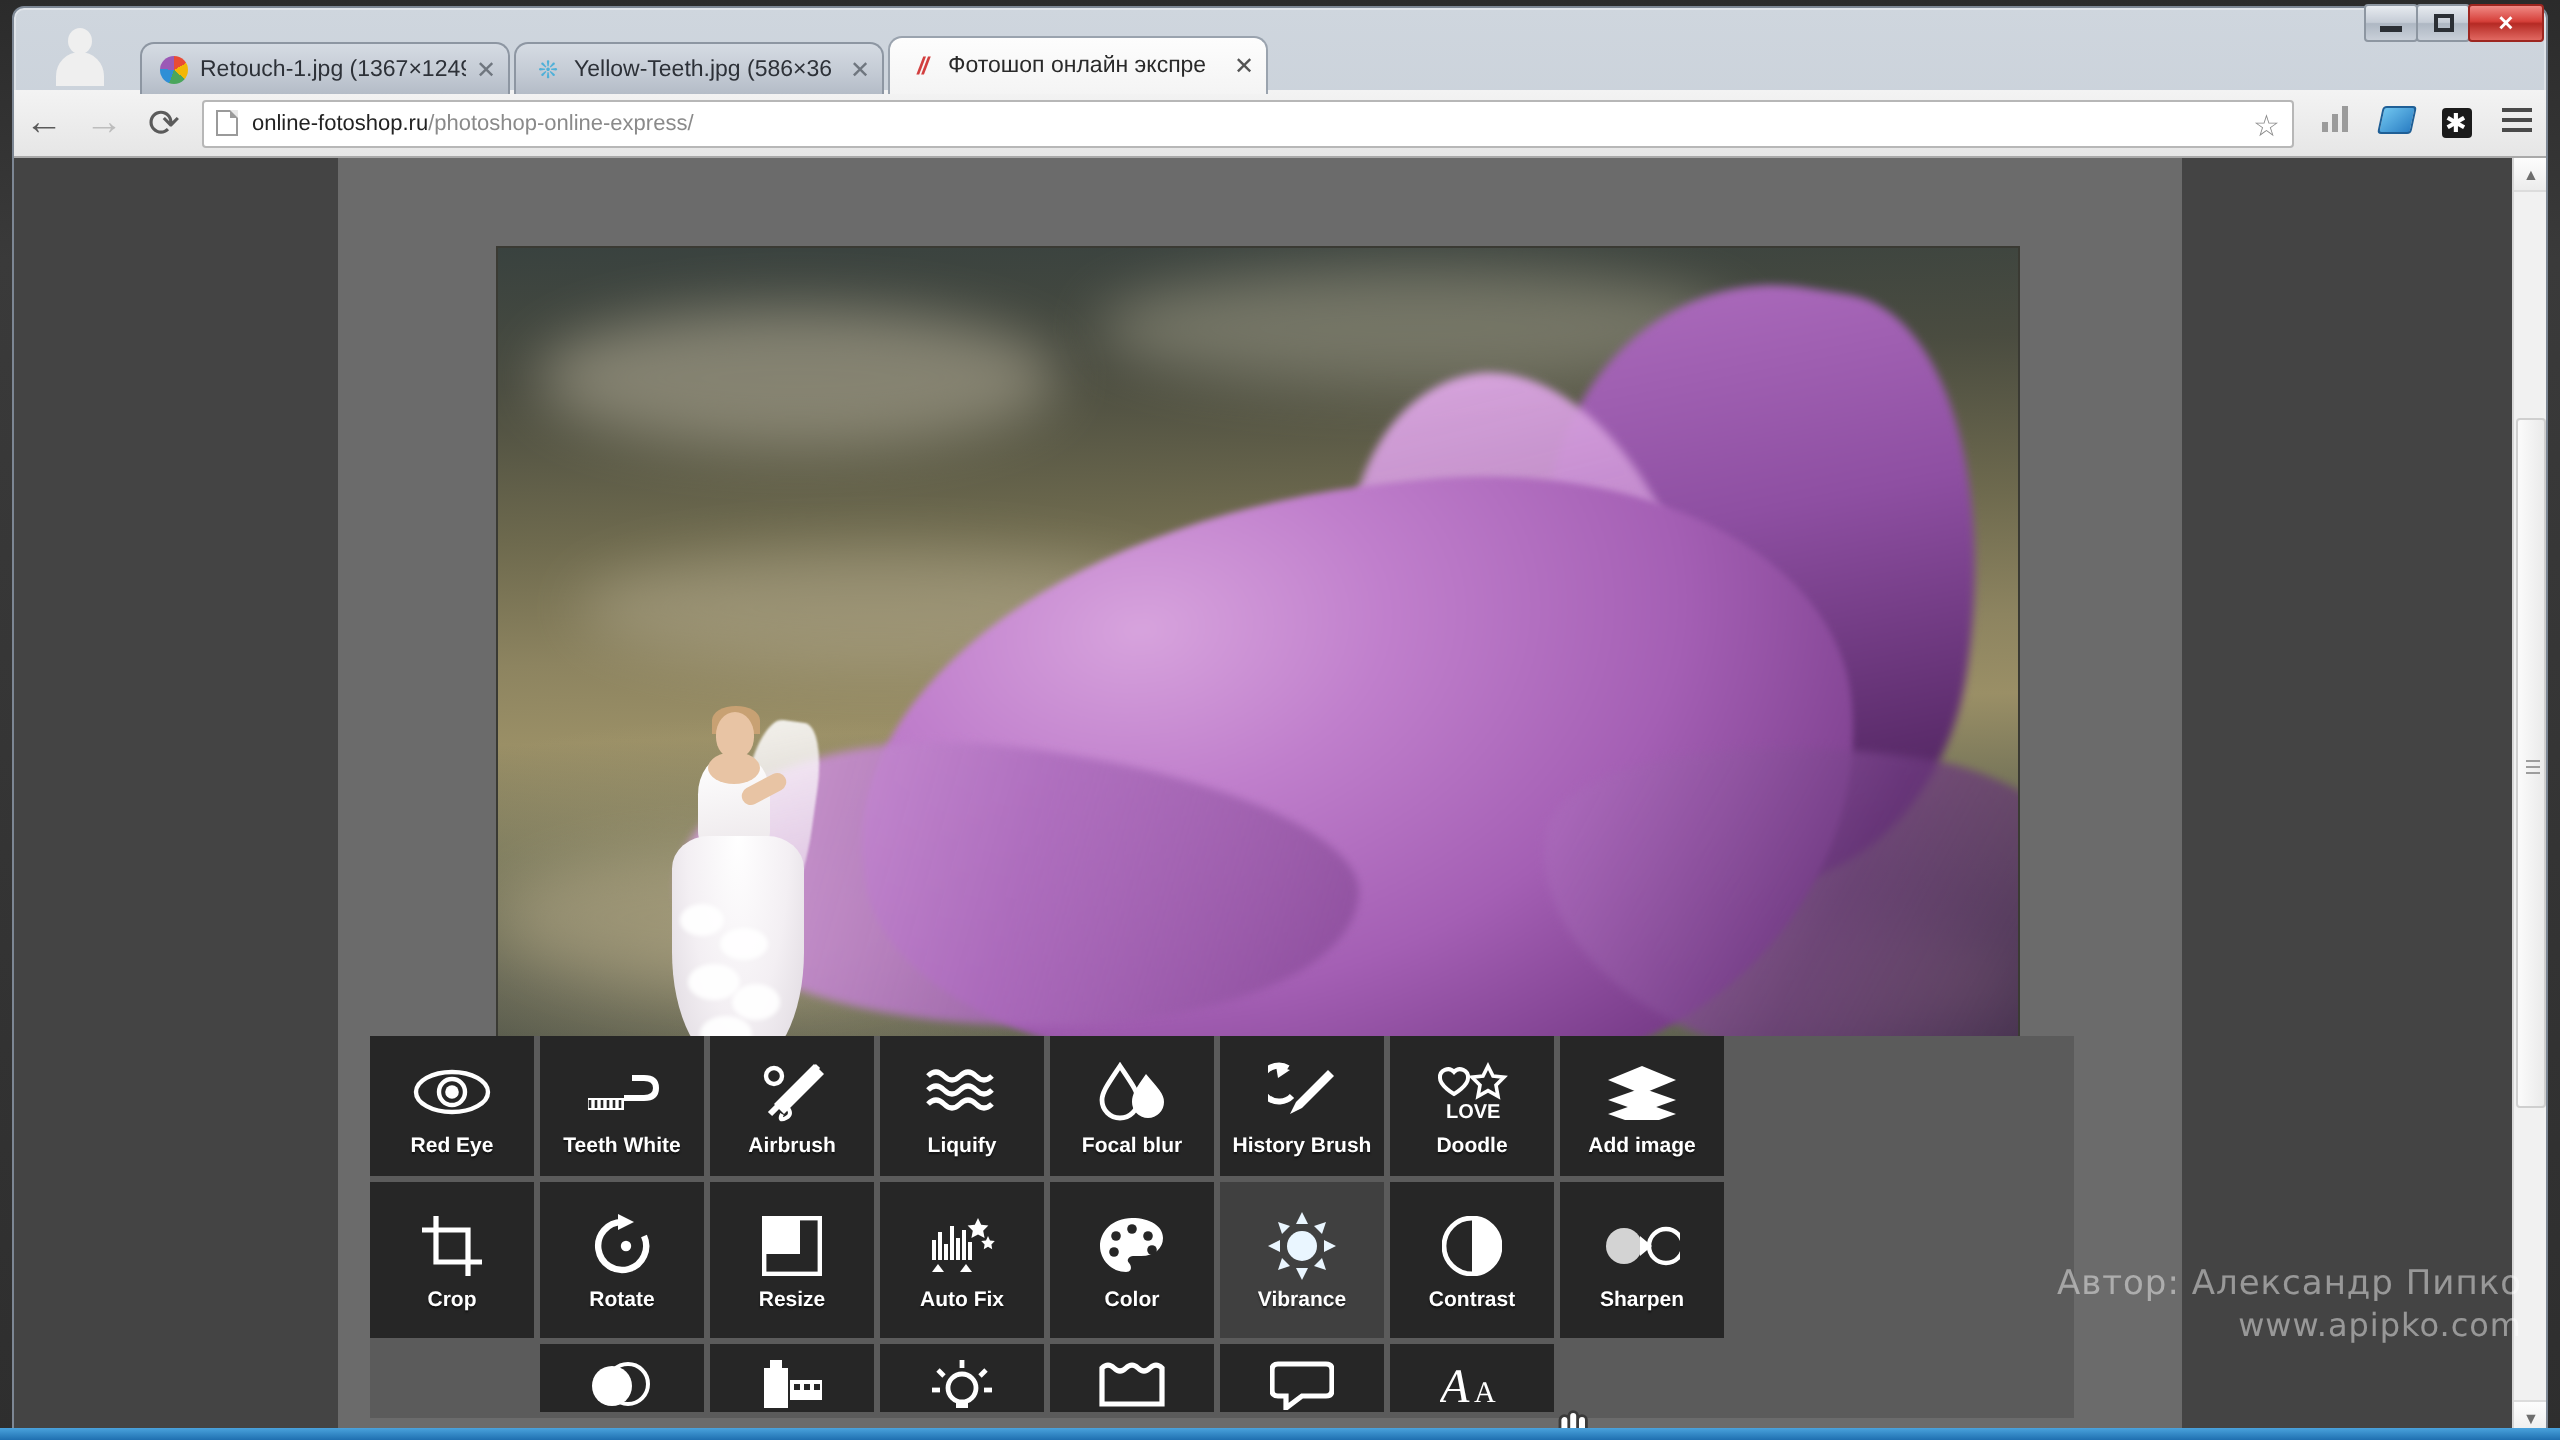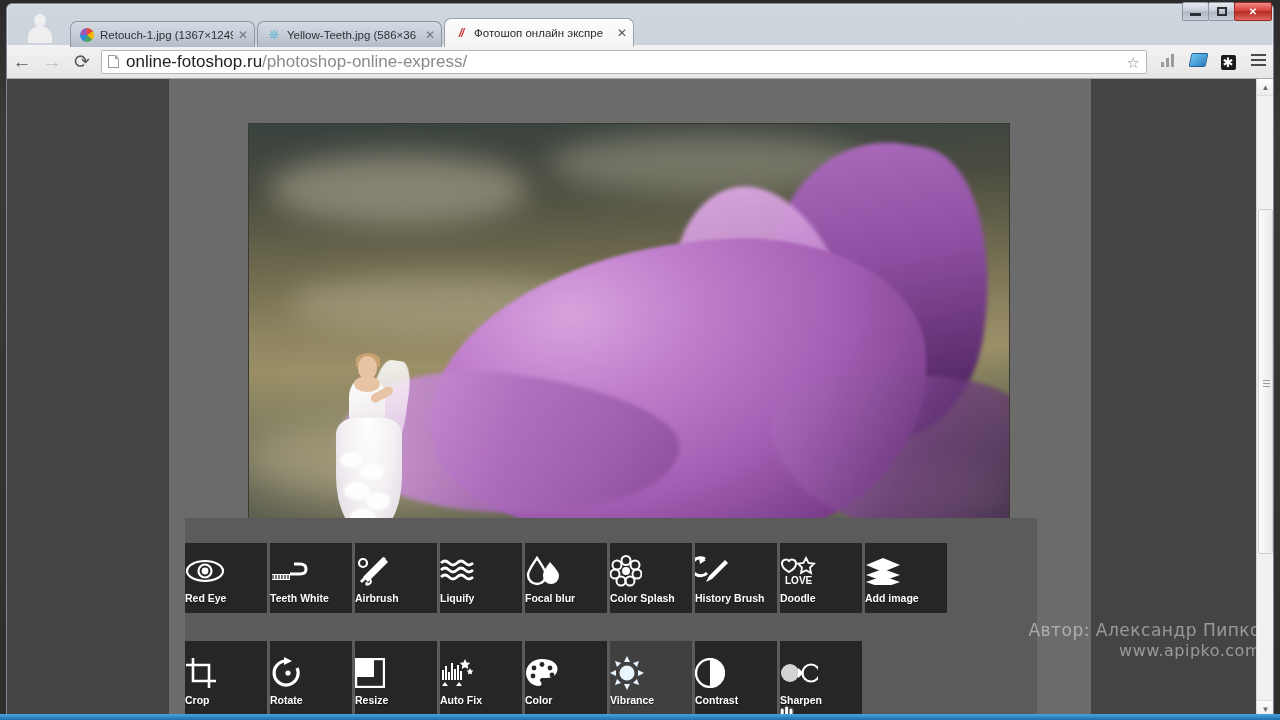--- a/index.html
+++ b/index.html
@@ -103,21 +103,21 @@
     flex:1 1 auto; height:24px; margin:0 6px 0 4px;
     background:#fff; border:1px solid #b7b7b7; border-radius:2px;
     display:flex; align-items:center; padding:0 6px; position:relative;
   }
   #page-doc-icon {
     width:11px; height:13px; border:1px solid #9a9a9a; background:#fff;
     margin-right:7px; position:relative; flex:none;
   }
   #page-doc-icon:after{ content:""; position:absolute; right:-1px; top:-1px;
     border-width:0 4px 4px 0; border-style:solid; border-color:#9a9a9a #e9e9e9; }
-  #url { font-size:17px; color:#222; white-space:nowrap; }
+  #url { font-size:11px; color:#222; white-space:nowrap; }
   #url .dim { color:#8a8a8a; }
   #star { position:absolute; right:6px; top:3px; font-size:15px; color:#8b8b8b; }
   .tb-icon { width:30px; text-align:center; font-size:15px; color:#6a6a6a; }
   .ic-bars { display:inline-block; width:15px; height:13px; position:relative; }
   .ic-bars i { position:absolute; bottom:0; width:3px; background:#9b9b9b; }
   .ic-bars i:nth-child(1){ left:0; height:5px; }
   .ic-bars i:nth-child(2){ left:5px; height:9px; }
   .ic-bars i:nth-child(3){ left:10px; height:13px; }
   .ic-blue { display:inline-block; width:17px; height:14px;
     background:linear-gradient(135deg,#6fc4ef,#2b7fc4);
@@ -211,39 +211,39 @@
   .frill { position:absolute; background:rgba(255,255,255,.9); border-radius:50%; filter:blur(1px); }
 
   
   #fx-panel {
     position:absolute; left:16px; top:439px; width:852px;
     background:#5b5b5b;
   }
   .fx-row { display:flex; gap:3px; margin-bottom:3px; }
   .fx-btn {
     width:82px; height:70px; background:#262626;
-    display:flex; flex-direction:column; align-items:flex-start; justify-content:center;
-    color:#fff; position:relative; cursor:pointer;margin-top:25px;
+    display:flex; flex-direction:column; align-items:center; justify-content:center;
+    color:#fff; position:relative; cursor:pointer;
   }
   .fx-btn.tall { height:78px; }
   .fx-btn.sel { background:#404040; }
   .fx-ico { height:38px; display:flex; align-items:center; justify-content:center;
     font-size:26px; line-height:1; }
   .fx-lab { font-size:10.5px; font-weight:bold; margin-top:2px;
     text-shadow:0 1px 1px rgba(0,0,0,.6); }
   .fx-btn.partial { height:34px; overflow:hidden; justify-content:flex-start; padding-top:5px; }
   .fx-btn.partial .fx-ico { font-size:25px; height:32px; }
 
   
   #cursor { position:absolute; left:605px; top:625px; width:26px; height:30px;
     pointer-events:none; z-index:30; }
 
   
   #watermark {
-    position:absolute; right:12px; bottom:56px; text-align:right;
+    position:absolute; right:12px; bottom:44px; text-align:right;
     color:rgba(255,255,255,.45); line-height:1.25; z-index:25;
     font-family:"DejaVu Sans", sans-serif;
   }
   #wm1 { font-size:17px; letter-spacing:.5px; }
   #wm2 { font-size:16px; letter-spacing:.5px; }
 
   
   #scrollbar {
     position:absolute; right:0; top:0; width:17px; height:638px;
     background:#f1f1f1; border-left:1px solid #d6d6d6;
@@ -410,35 +410,20 @@
           <div class="fx-btn">
             <div class="fx-ico">
               <svg width="36" height="30" viewBox="0 0 36 30">
                   <path d="M12 2 C6 11 3 15 3 19 a9 9 0 0 0 18 0 c0 -4 -3 -8 -9 -17 z" fill="none" stroke="#fff" stroke-width="2.4"></path>
                   <path d="M25 6 C20 13 18 16 18 20 a8 8 0 0 0 16 0 c0 -4 -3 -7 -9 -14 z" fill="#fff"></path>
                 </svg>
             </div>
             <div class="fx-lab">Focal blur</div>
           </div>
 
-          <div class="fx-btn">
-            <div class="fx-ico">
-              <svg width="32" height="32" viewBox="0 0 32 32" stroke="#fff" stroke-width="2" fill="none">
-                  <circle cx="16" cy="5.5" r="4.5"></circle>
-                  <circle cx="25" cy="10" r="4.5"></circle>
-                  <circle cx="27" cy="19" r="4.5"></circle>
-                  <circle cx="20" cy="26" r="4.5"></circle>
-                  <circle cx="11" cy="26" r="4.5"></circle>
-                  <circle cx="5" cy="19" r="4.5"></circle>
-                  <circle cx="7" cy="10" r="4.5"></circle>
-                  <circle cx="16" cy="16" r="4" fill="#fff" stroke="none"></circle>
-                </svg>
-            </div>
-            <div class="fx-lab">Color Splash</div>
-          </div>
 
           <div class="fx-btn">
             <div class="fx-ico">
               <svg width="34" height="30" viewBox="0 0 34 30">
                   <path d="M10 3 a9 9 0 1 0 2 14" fill="none" stroke="#fff" stroke-width="3"></path>
                   <path d="M4 2 l7 2 l-6 4 z" fill="#fff"></path>
                   <path d="M30 4 L14 20 l-3 6 l6 -3 L33 7 z" fill="#fff"></path>
                 </svg>
             </div>
             <div class="fx-lab">History Brush</div>

